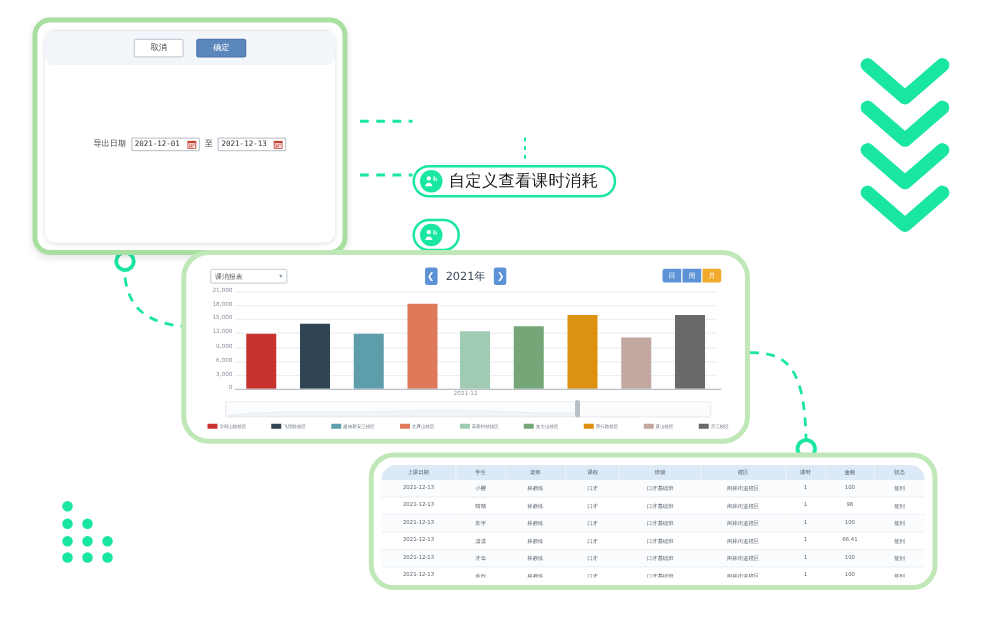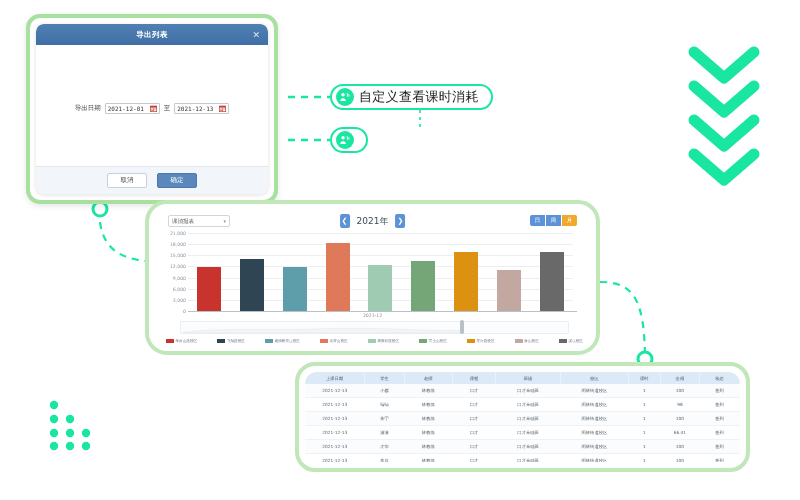--- a/index.html
+++ b/index.html
@@ -126,20 +126,21 @@
     border-bottom:1px solid #eef2f6;
   }
   tbody tr:nth-child(odd){background:#fafcfe;}
   tbody tr:nth-child(even){background:#ffffff;}
 
   
   .pill{
     position:absolute;height:26px;border:2.5px solid #19e6a0;border-radius:13px;
     background:#fff;display:flex;align-items:center;gap:5px;padding:0 12px 0 4px;
     box-sizing:border-box;
+    margin-top:48px;
   }
   .pill .pic{
     width:18px;height:18px;border-radius:50%;background:#19e6a0;
     display:flex;align-items:center;justify-content:center;flex:0 0 auto;
   }
   .pill .ptx{font-size:13px;color:#1b1b1b;white-space:nowrap;letter-spacing:.3px;}
   #pill-1{left:330px;top:84px;}
   #pill-2{left:330px;top:127px;}
 
   
@@ -164,23 +165,24 @@
     <path d="M100,222 C104,252 124,262 165,262" stroke="#19e6a0" stroke-width="2.2" stroke-dasharray="7,6" fill="none"></path>
 
     <path d="M600,282 C632,282 645,296 645,362" stroke="#19e6a0" stroke-width="2.2" stroke-dasharray="7,6" fill="none"></path>
     <circle cx="100" cy="209" r="7" fill="#fff" stroke="#19e6a0" stroke-width="3"></circle>
     <circle cx="645" cy="359" r="7" fill="#fff" stroke="#19e6a0" stroke-width="3"></circle>
   </svg>
 
   <div id="dialog-frame">
     <div id="dialog-inner">
 
-      <div id="dialog-titlebar">
-        <span id="dialog-title">导出列表</span>
-        <span id="dialog-close">✕</span>
+
+      <div id="dialog-footer">
+        <div class="dlg-btn" id="btn-cancel">取消</div>
+        <div class="dlg-btn" id="btn-confirm">确定</div>
       </div>
 
       <div id="dialog-body">
         <div id="date-row">
           <span id="date-label">导出日期</span>
 
           <div class="date-input">
             <span class="val">2021-12-01</span>
             <svg class="cal-ico" viewBox="0 0 10 10">
               <rect x="0.5" y="1.5" width="9" height="8" fill="#fff" stroke="#c0392b" stroke-width="1"></rect>
@@ -201,25 +203,20 @@
               <rect x="0.5" y="1.5" width="9" height="8" fill="#fff" stroke="#c0392b" stroke-width="1"></rect>
               <rect x="0.5" y="1.5" width="9" height="2.2" fill="#c0392b"></rect>
               <rect x="2" y="5" width="1.6" height="1.4" fill="#c0392b"></rect>
               <rect x="4.2" y="5" width="1.6" height="1.4" fill="#c0392b"></rect>
               <rect x="6.4" y="5" width="1.6" height="1.4" fill="#c0392b"></rect>
               <rect x="2" y="7" width="1.6" height="1.4" fill="#c0392b"></rect>
               <rect x="4.2" y="7" width="1.6" height="1.4" fill="#c0392b"></rect>
             </svg>
           </div>
         </div>
-      </div>
-
-      <div id="dialog-footer">
-        <div class="dlg-btn" id="btn-cancel">取消</div>
-        <div class="dlg-btn" id="btn-confirm">确定</div>
       </div>
 
     </div>
   </div>
 
   <div class="pill" id="pill-1">
     <span class="pic">
       <svg width="12" height="12" viewBox="0 0 16 16">
         <circle cx="5.4" cy="5" r="2.3" fill="#fff"></circle>
         <path d="M1.6 13.4c0-2.4 1.7-3.9 3.8-3.9s3.8 1.5 3.8 3.9z" fill="#fff"></path>

